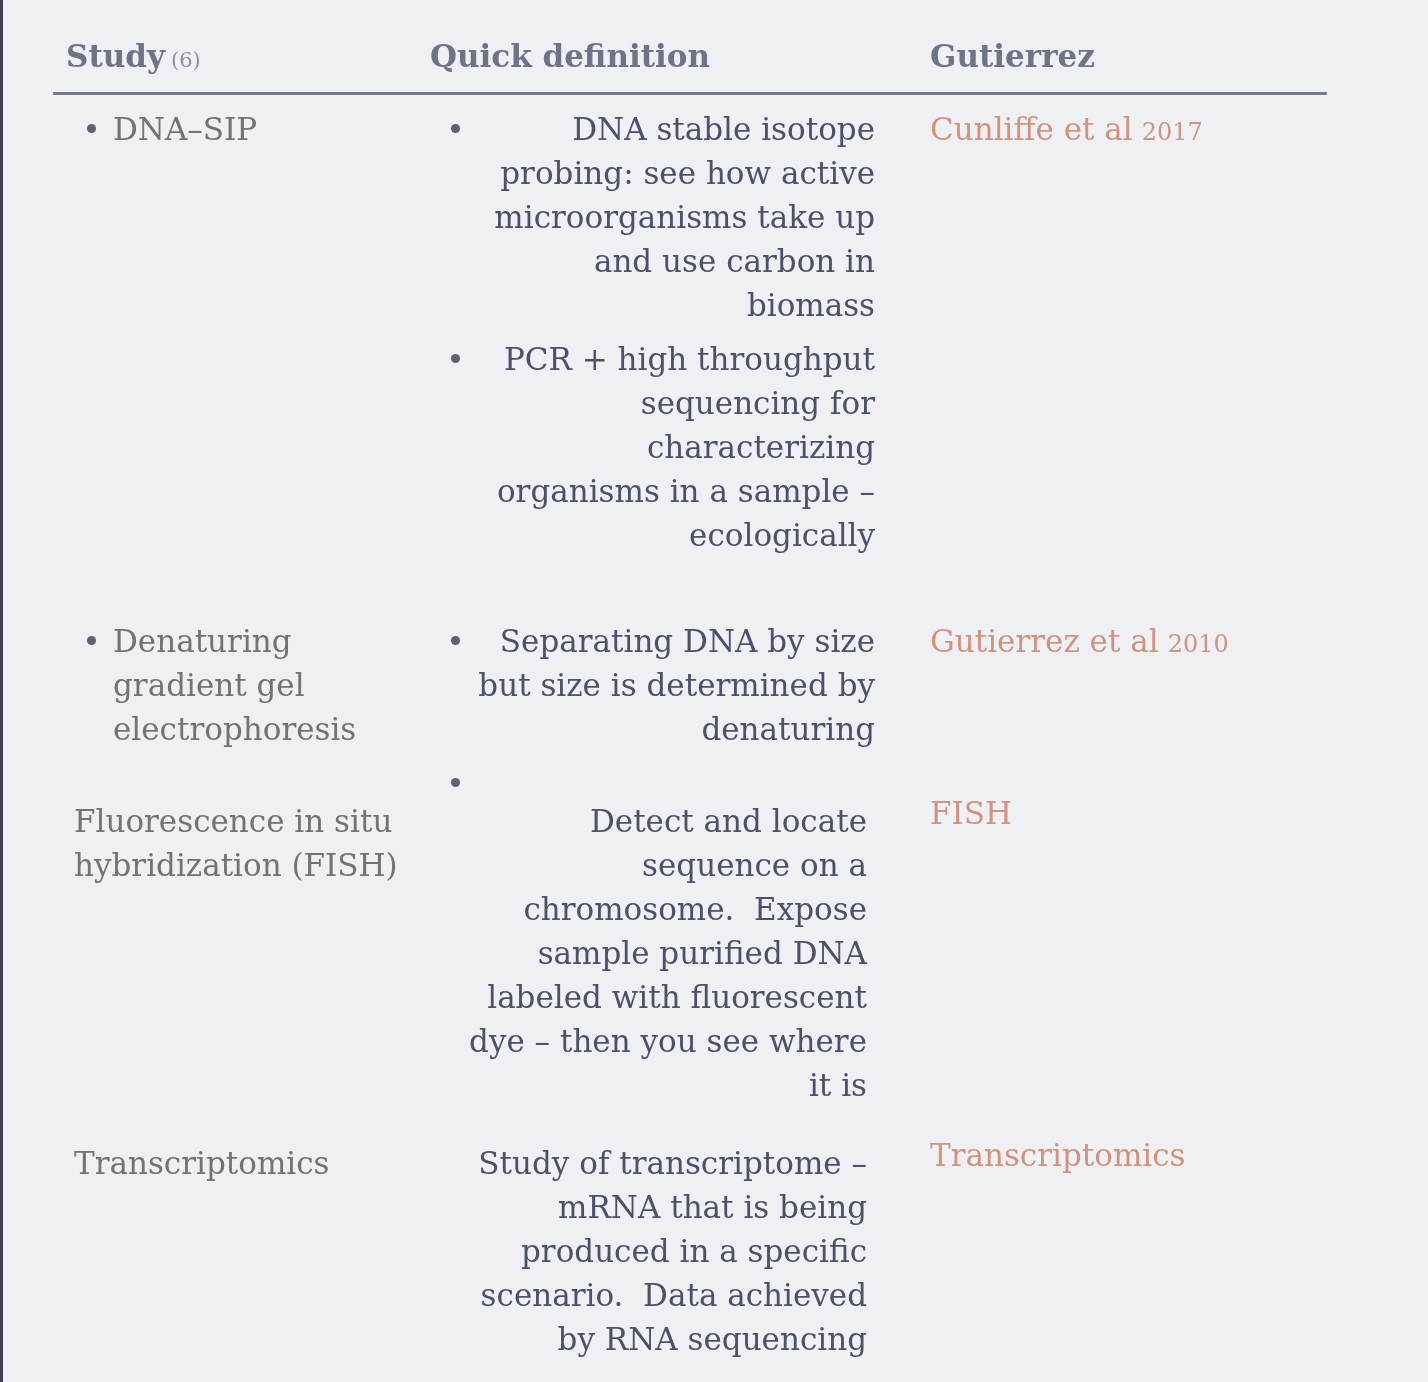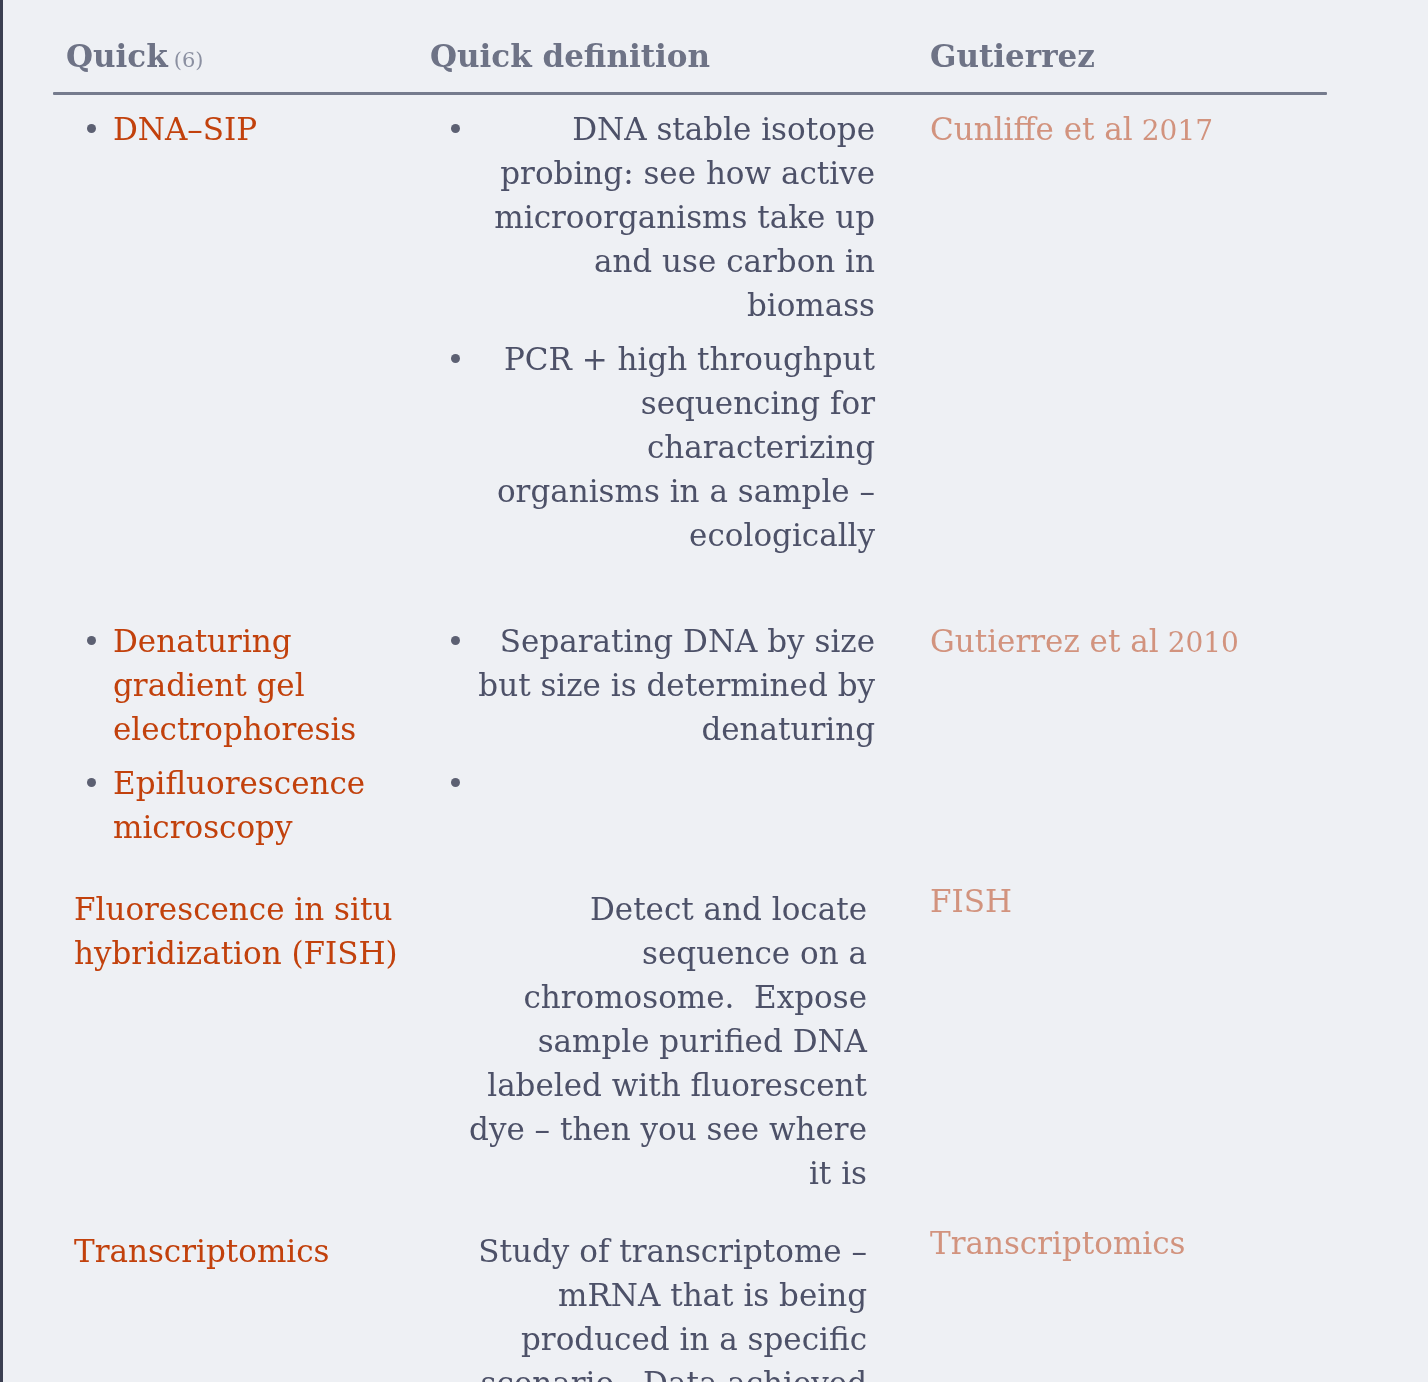--- a/index.html
+++ b/index.html
@@ -70,45 +70,45 @@
   li + li { margin-top: 10px; }
   .bullet {
     position: absolute;
     left: -26px;
     top: 17px;
     width: 9px;
     height: 9px;
     border-radius: 50%;
     background: #5c6072;
   }
-  .method { color: #c2410c; }
+  .method { color: #737373; }
   .method li { padding-right: 32px; }
   .method p { padding-right: 20px; }
   .def { color: #4d5168; }
   .def li, .def p {
     padding-right: 55px;
     white-space: pre-wrap;
     text-align: right;
   }
   .inst { color: #d2937e; }
   .inst .year {
-    font-size: 28px;
+    font-size: 24px;
     margin-left: 9px;
   }
 </style>
 </head>
 <body>
 
 <div class="edge-bar"></div>
 
 <div class="doc">
 
   <div class="thead">
     <div class="th">
-      <span>Quick</span><span class="count">(6)</span>
+      <span>Study</span><span class="count">(6)</span>
     </div>
     <div class="th">
       <span>Quick definition</span>
     </div>
     <div class="th">
       <span>Gutierrez</span>
     </div>
   </div>
   <div class="rule"></div>
 
@@ -126,21 +126,20 @@
     </div>
     <div class="cell inst">
       <span>Cunliffe et al</span><span class="year">2017</span>
     </div>
   </div>
 
   <div class="row row-2">
     <div class="cell method">
       <ul>
         <li><span class="bullet"></span><span>Denaturing gradient gel electrophoresis</span></li>
-        <li><span class="bullet"></span><span>Epifluorescence microscopy</span></li>
       </ul>
     </div>
     <div class="cell def">
       <ul>
         <li><span class="bullet"></span><span>Separating DNA by size but size is determined by denaturing</span></li>
         <li><span class="bullet"></span></li>
       </ul>
     </div>
     <div class="cell inst">
       <span>Gutierrez et al</span><span class="year">2010</span>

